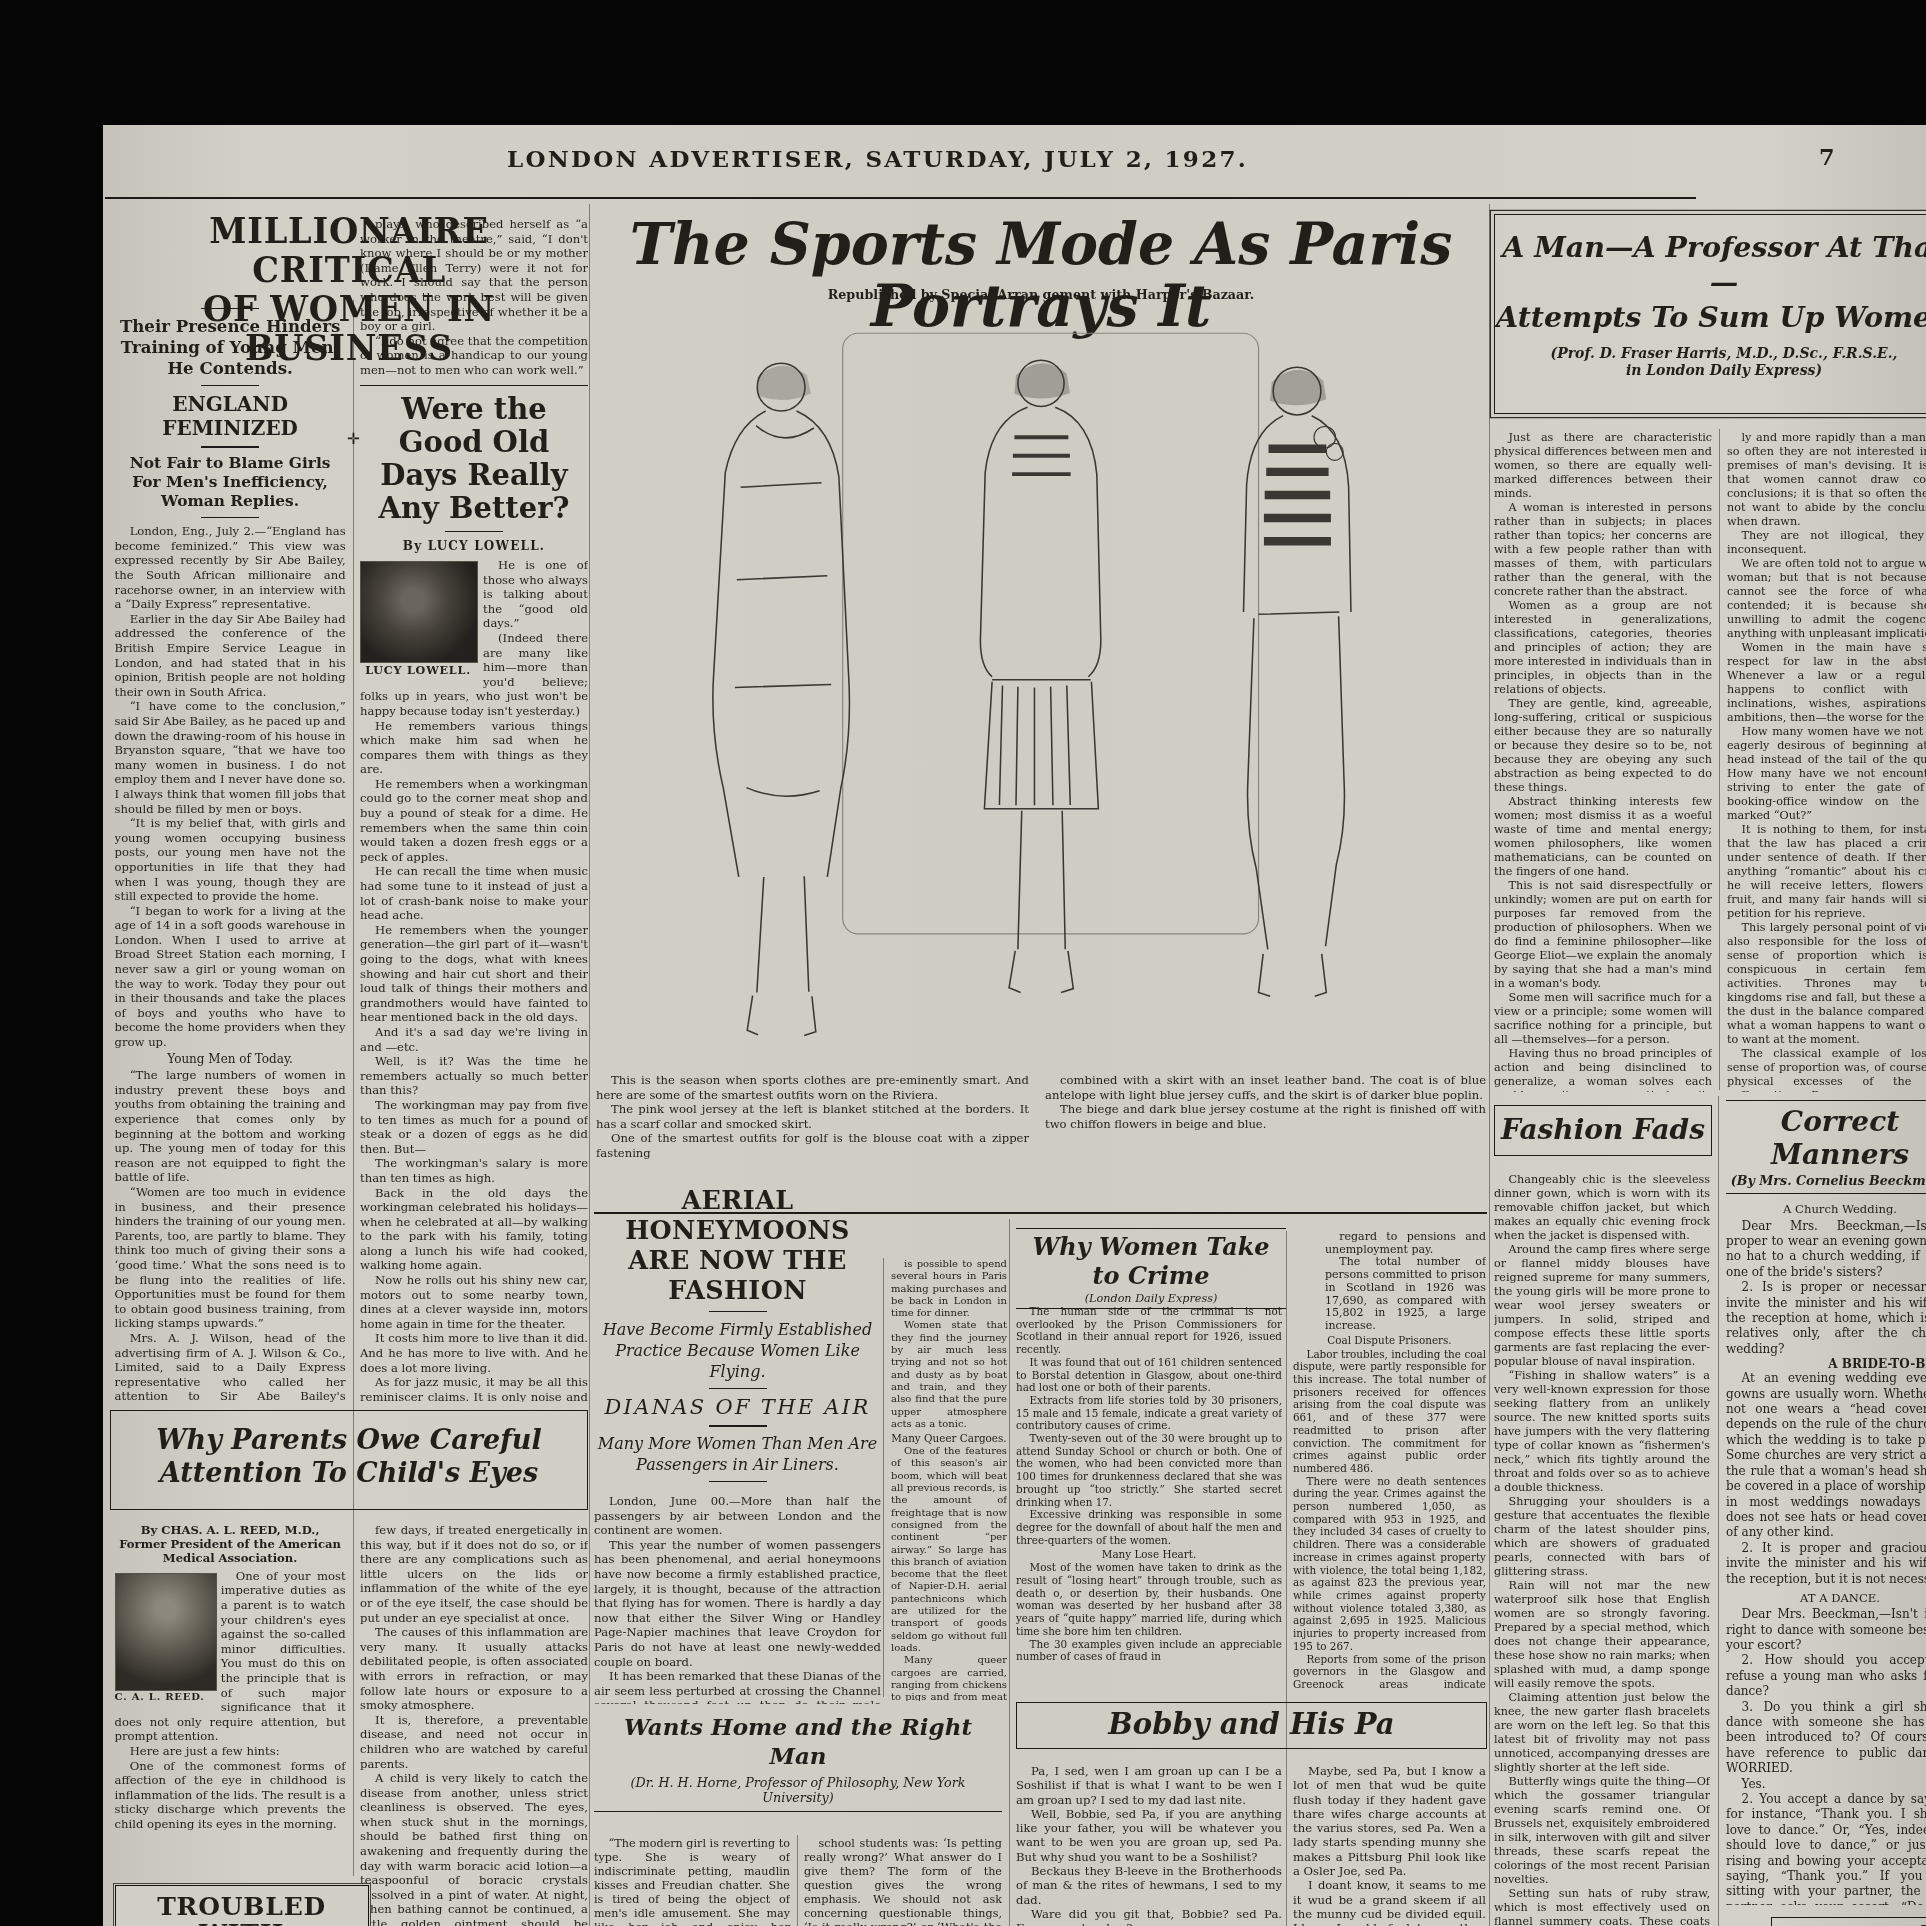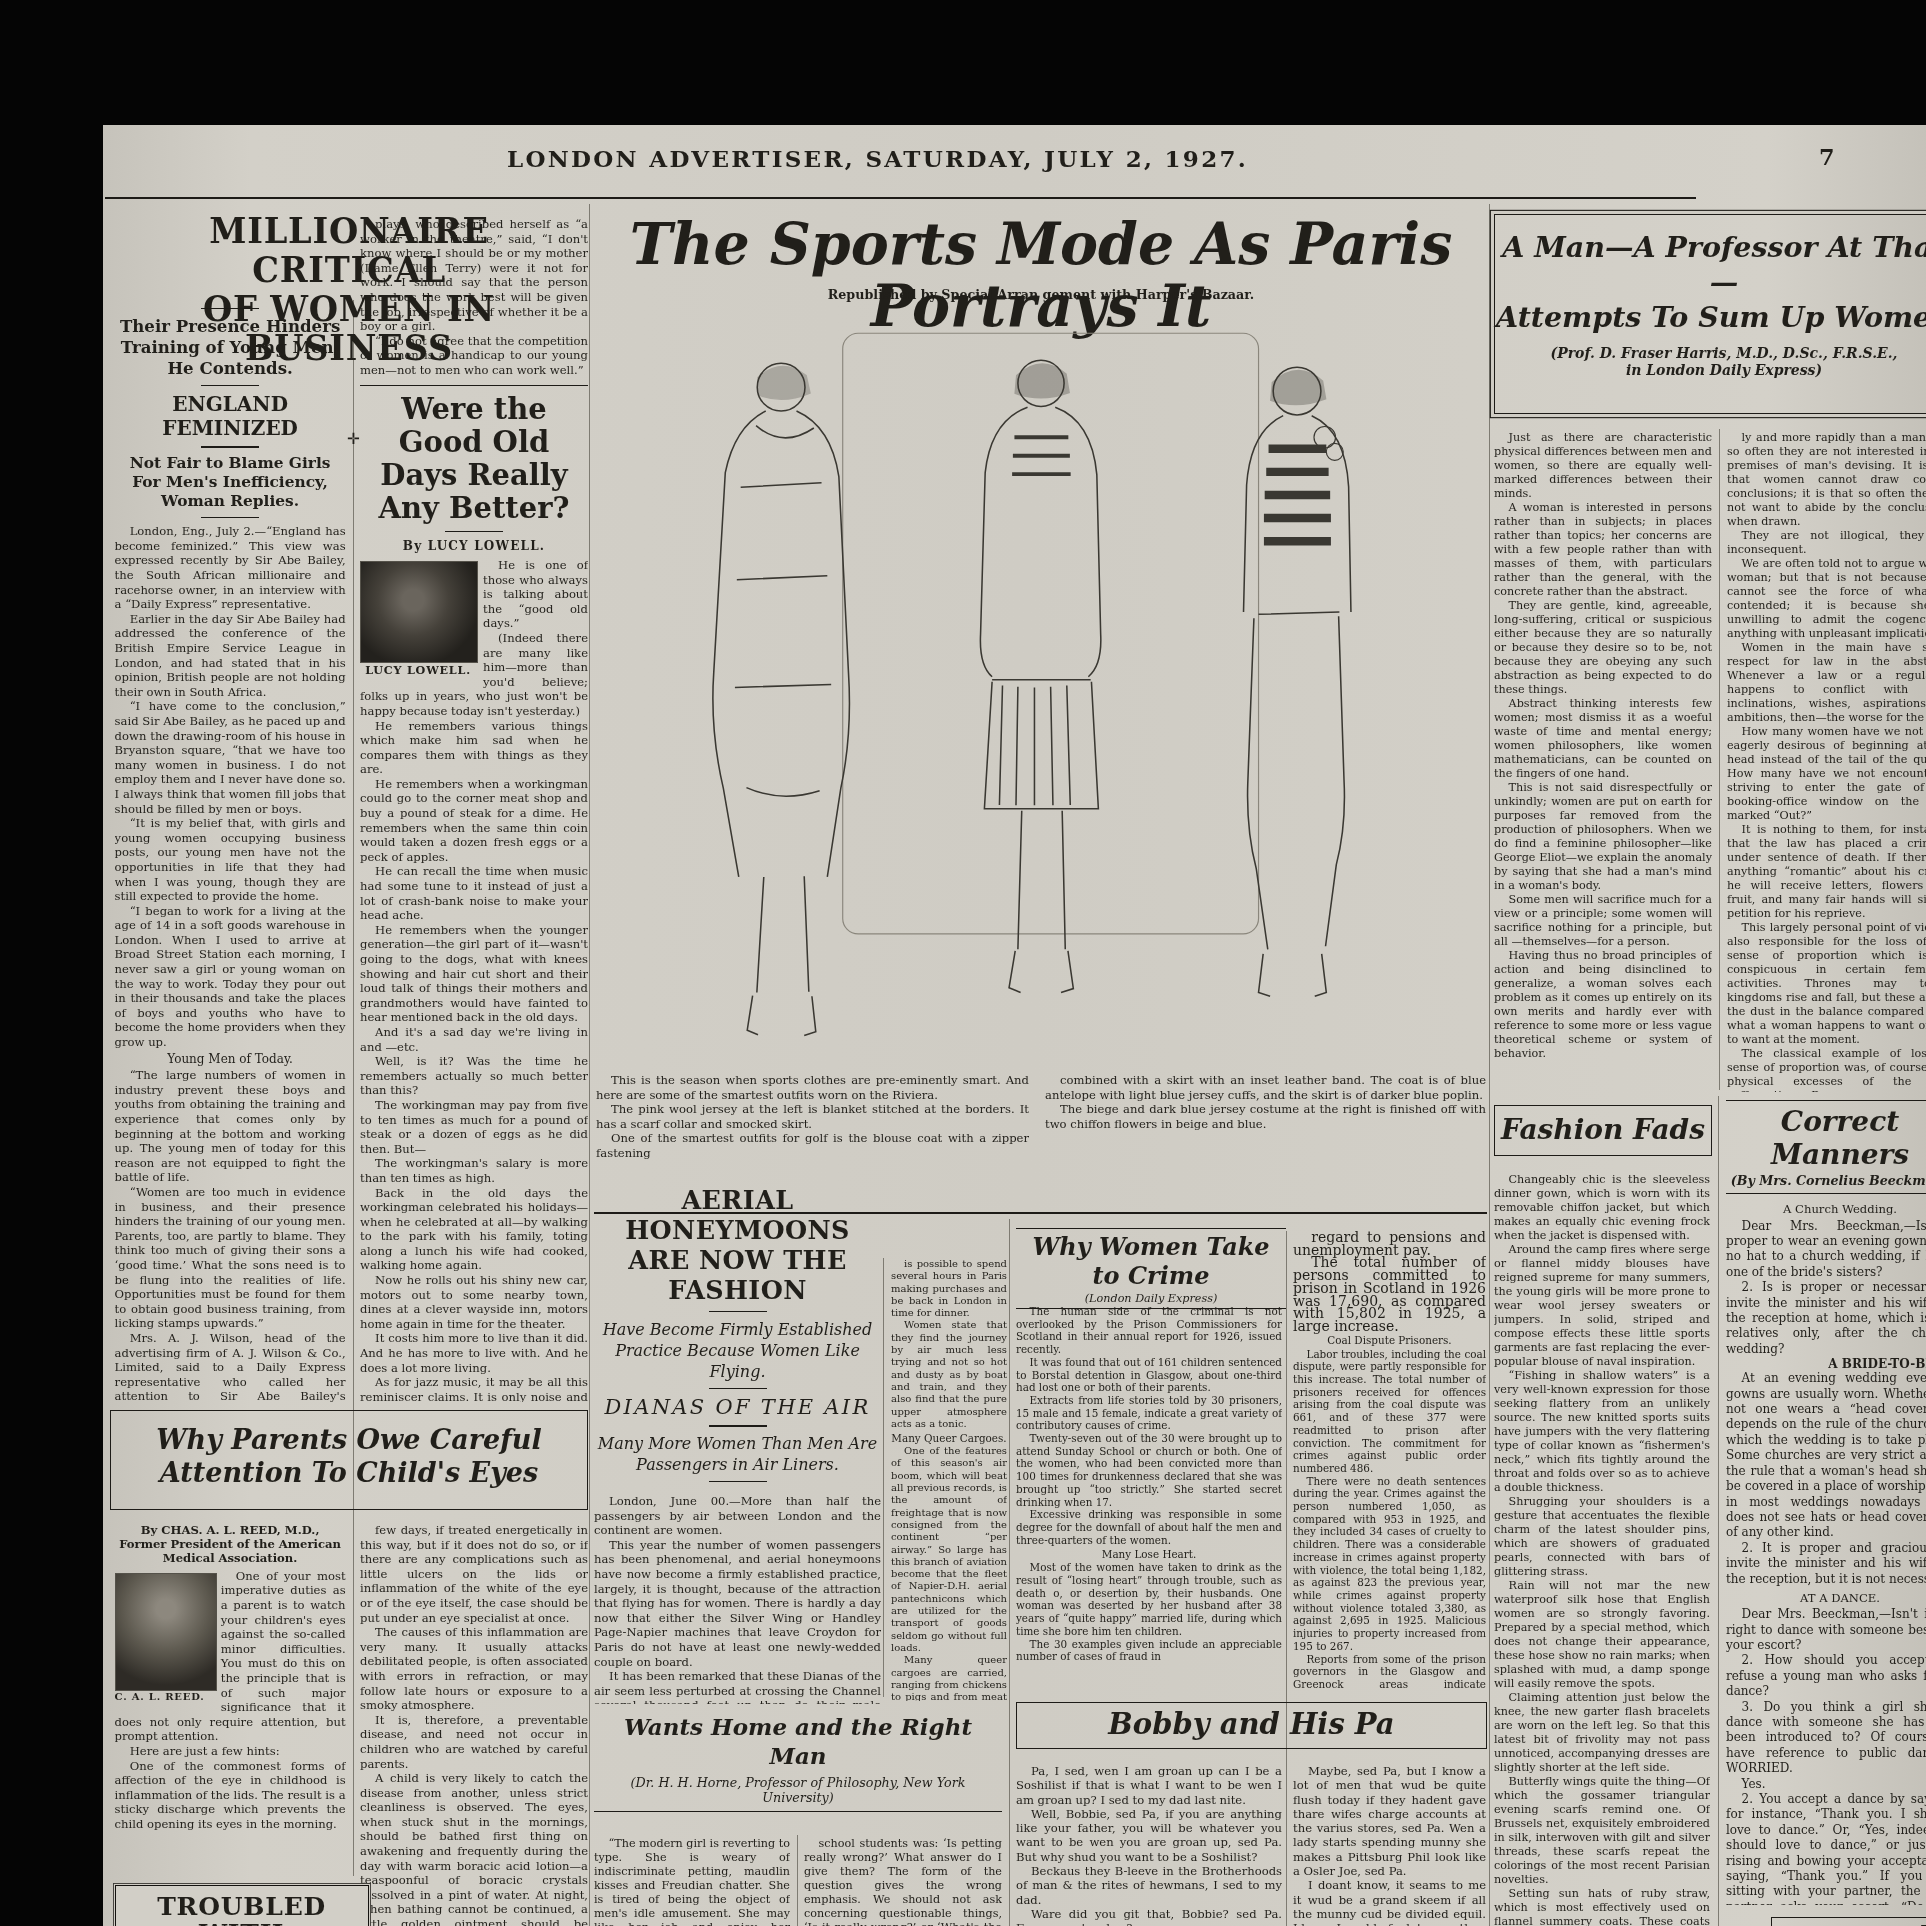--- a/index.html
+++ b/index.html
@@ -248,21 +248,21 @@
           <p>Twenty-seven out of the 30 were brought up to attend Sunday School or church or both.  One of the women, who had been convicted more than 100 times for drunkenness declared that she was brought up “too strictly.”  She started secret drinking when 17.</p>
           <p>Excessive drinking was responsible in some degree for the downfall of about half the men and three-quarters of the women.</p>
         </div>
     <div class="ctr subcap" style="font-size:10.4px;margin:1.5px 0;">Many Lose Heart.</div>
     <div class="jst body-sm" style="font-size:10.4px;line-height:12.7px;">
           <p>Most of the women have taken to drink as the result of “losing heart” through trouble, such as death o, or desertion by, their husbands.  One woman was deserted by her husband after 38 years of “quite happy” married life, during which time she bore him ten children.</p>
           <p>The 30 examples given include an appreciable number of cases of fraud in</p>
         </div>
   </div>
   <div class="abs clip" style="left:1190px;top:1106px;width:193px;height:462px;">
-    <div class="jst body-sm" style="font-size:14px;line-height:12.7px;">
+    <div class="jst body-sm" style="font-size:11px;line-height:12.7px;margin-left:32px;">
           <p>regard to pensions and unemployment pay.</p>
           <p>The total number of persons committed to prison in Scotland in 1926 was 17,690, as compared with 15,802 in 1925, a large increase.</p>
         </div>
     <div class="ctr subcap" style="font-size:10.4px;margin:1.5px 0;">Coal Dispute Prisoners.</div>
     <div class="jst body-sm" style="font-size:10.4px;line-height:12.7px;">
           <p>Labor troubles, including the coal dispute, were partly responsible for this increase.  The total number of prisoners received for offences arising from the coal dispute was 661, and of these 377 were readmitted to prison after conviction.  The commitment for crimes against public order numbered 486.</p>
           <p>There were no death sentences during the year.  Crimes against the person numbered 1,050, as compared with 953 in 1925, and they included 34 cases of cruelty to children.  There was a considerable increase in crimes against property with violence, the total being 1,182, as against 823 the previous year, while crimes against property without violence totaled 3,380, as against 2,695 in 1925.  Malicious injuries to property increased from 195 to 267.</p>
           <p>Reports from some of the prison governors in the Glasgow and Greenock areas indicate disinclination to work on the part of many of the younger prisoners “who are habituated to dependence on the dole or other sources of public maintenance.”</p>
         </div>
   </div>
@@ -295,20 +295,21 @@
 
   <div class="abs boxed ctr" style="left:1391px;top:89px;width:458px;height:198px;box-shadow:0 0 0 3.1px #cfccc4,0 0 0 4.2px #1d1b17;">
     <div class="it b" style="font-size:28.5px;line-height:35px;margin-top:15.4px;">A Man—A Professor At That—</div>
     <div class="it b" style="font-size:28.5px;line-height:35px;">Attempts To Sum Up Women</div>
     <div class="it b" style="font-size:14px;line-height:17.7px;margin-top:9.2px;">(Prof. D. Fraser Harris, M.D., D.Sc., F.R.S.E.,</div>
     <div class="it b" style="font-size:14px;line-height:17.7px;">in London Daily Express)</div>
   </div>
   <div class="abs clip jst body-md" style="left:1391px;top:306px;width:218px;height:661px;">
         <p>Just as there are characteristic physical differences between men and women, so there are equally well-marked differences between their minds.</p>
         <p>A woman is interested in persons rather than in subjects; in places rather than topics; her concerns are with a few people rather than with masses of them, with particulars rather than the general, with the concrete rather than the abstract.</p>
+        <p>Women as a group are not interested in generalizations, classifications, categories, theories and principles of action; they are more interested in individuals than in principles, in objects than in the relations of objects.</p>
         <p>They are gentle, kind, agreeable, long-suffering, critical or suspicious either because they are so naturally or because they desire so to be, not because they are obeying any such abstraction as being expected to do these things.</p>
         <p>Abstract thinking interests few women; most dismiss it as a woeful waste of time and mental energy; women philosophers, like women mathematicians, can be counted on the fingers of one hand.</p>
         <p>This is not said disrespectfully or unkindly; women are put on earth for purposes far removed from the production of philosophers.  When we do find a feminine philosopher—like George Eliot—we explain the anomaly by saying that she had a man's mind in a woman's body.</p>
         <p>Some men will sacrifice much for a view or a principle; some women will sacrifice nothing for a principle, but all —themselves—for a person.</p>
         <p>Having thus no broad principles of action and being disinclined to generalize, a woman solves each problem as it comes up entirely on its own merits and hardly ever with reference to some more or less vague theoretical scheme or system of behavior.</p>
       </div>
   <div class="abs clip jst body-md" style="left:1624px;top:306px;width:227px;height:661px;">
         <p>ly and more rapidly than a man.  But so often they are not interested in the premises of man's devising.  It is not that women cannot draw correct conclusions; it is that so often they do not want to abide by the conclusions when drawn.</p>
         <p>They are not illogical, they are inconsequent.</p>
         <p>We are often told not to argue with a woman; but that is not because she cannot see the force of what is contended; it is because she is unwilling to admit the cogency of anything with unpleasant implication.</p>

